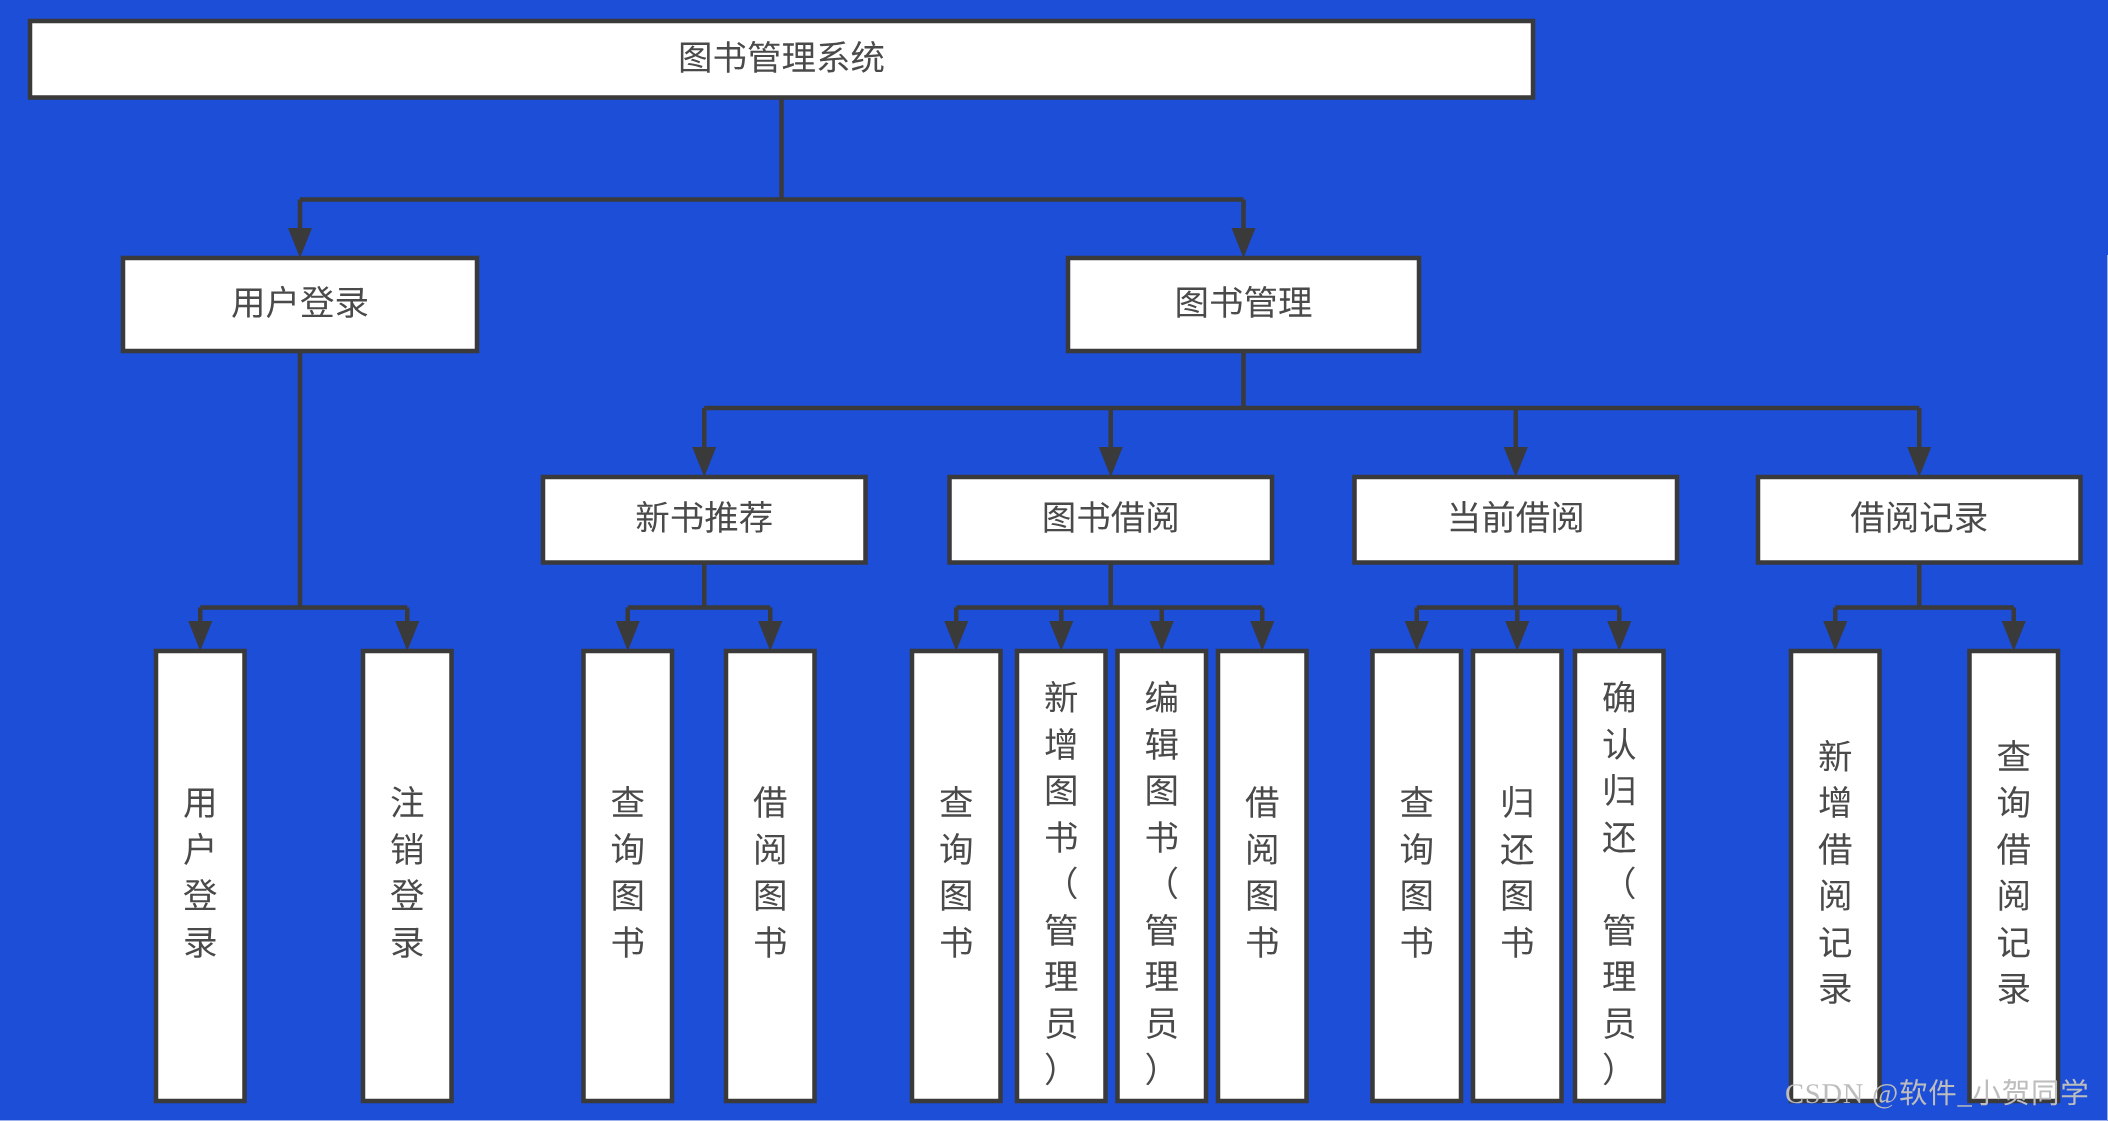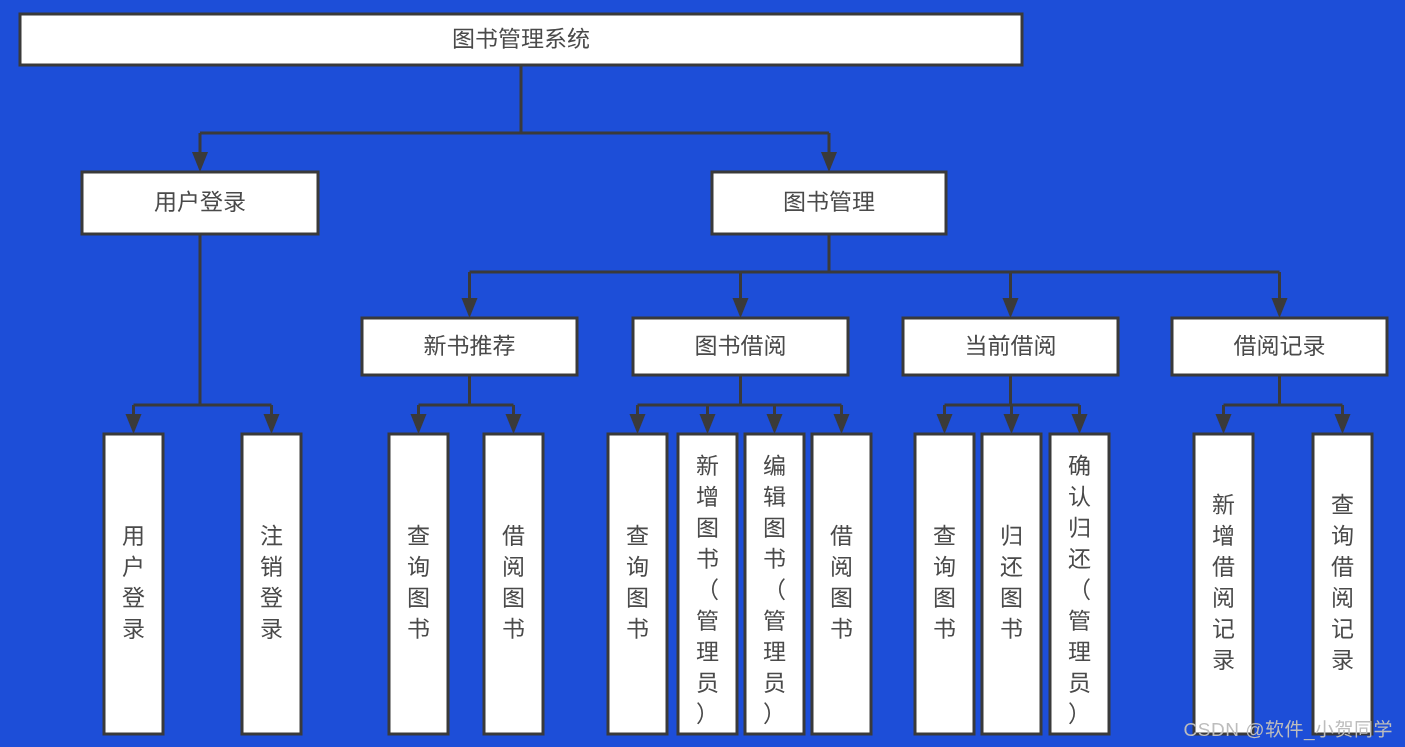--- a/index.html
+++ b/index.html
@@ -51,21 +51,21 @@
   .node-label-vertical {
     fill: #4a4a4a;
     font-family: "Liberation Sans", "DejaVu Sans", sans-serif;
     font-size: 23px;
     text-anchor: middle;
   }
   .watermark-text {
     position: absolute;
     right: 12px;
     bottom: 6px;
-    font-family: Liberation Sans, sans-serif;
+    font-family: Liberation Serif, serif;
     font-size: 19px;
     color: #bdbdbd;
     white-space: nowrap;
     letter-spacing: 0.5px;
     pointer-events: none;
   }
 </style>
 </head>
 <body>
 

